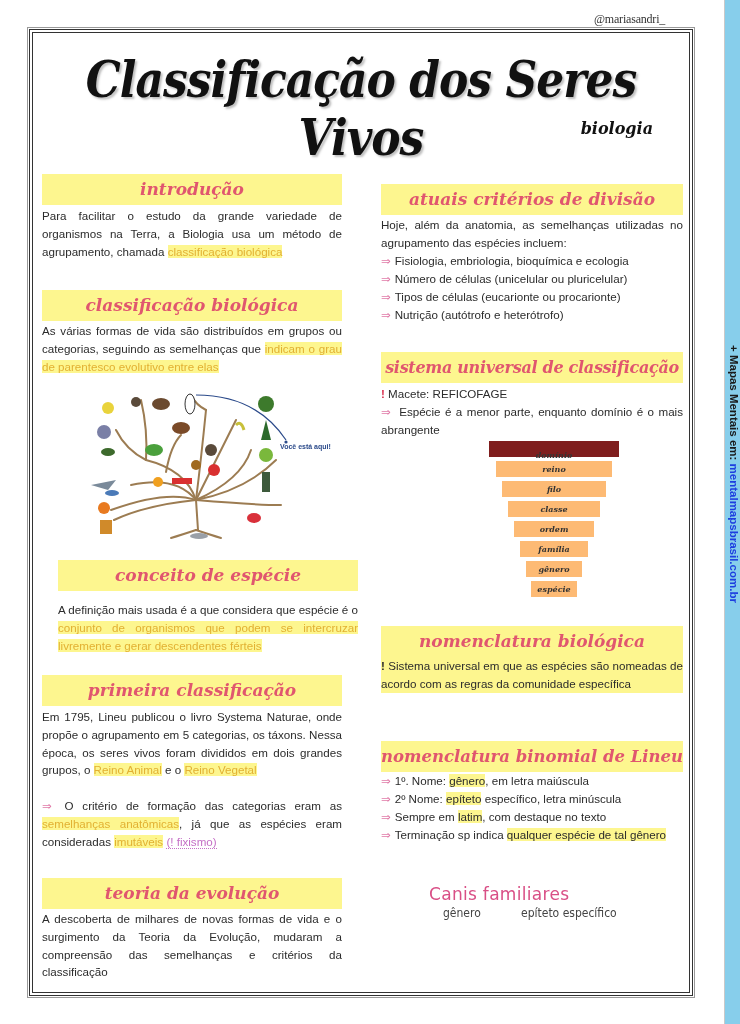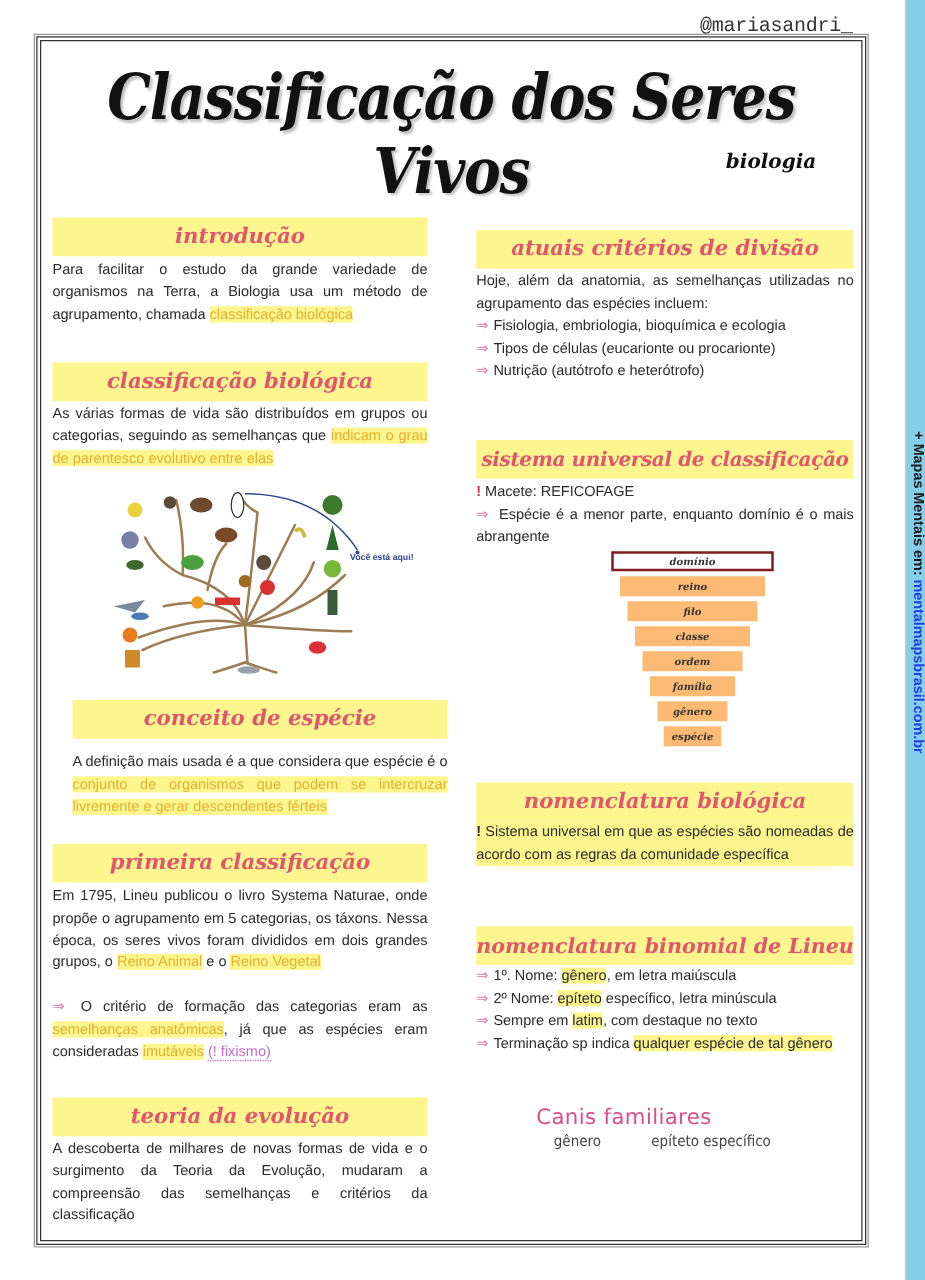--- a/index.html
+++ b/index.html
@@ -5,21 +5,21 @@
   * { box-sizing: border-box; margin: 0; padding: 0; }
   html, body { width: 740px; height: 1024px; overflow: hidden; background: #ffffff; }
   body { position: relative; font-family: "Liberation Sans", sans-serif; color: #2b2b2b; }
 
   .sidebar { position: absolute; left: 724px; top: 0; width: 16px; height: 1024px; background: #87ceeb; border-left: 1px solid #c9c9c9; }
   .sidebar-text { position: absolute; left: 722px; top: 345px; width: 20px; height: 330px; }
   .sidebar-text span.rot { position: absolute; left: 10px; top: 0; transform-origin: 0 0; transform: rotate(90deg) translateY(-8px); white-space: nowrap; font-family: "Liberation Sans", sans-serif; font-weight: bold; font-size: 11.5px; }
   .sidebar-text .dark { color: #1a1a1a; }
   .sidebar-text .link { color: #1e3fe0; }
 
-  .handle { position: absolute; top: 12px; left: 560px; font-family: Liberation Mono, monospace; font-size: 16px; color: #333; letter-spacing: -0.2px; }
+  .handle { position: absolute; top: 12px; left: 594px; font-family: Liberation Serif, serif; font-size: 12px; color: #333; letter-spacing: -0.2px; }
 
   .frame { position: absolute; left: 29px; top: 29px; width: 664px; height: 967px; border: 4px double #333; outline: 1px solid #999; outline-offset: 1px; background: #fff; }
 
   .title { position: absolute; left: 0; right: 0; top: 24px; text-align: center; font-family: "DejaVu Serif", serif; font-style: italic; font-weight: bold; font-size: 44px; letter-spacing: -1px; color: #111; text-shadow: 2px 2px 2px rgba(0,0,0,0.25); transform: scaleY(1.15); }
   .subtitle { position: absolute; right: 36px; top: 86px; font-family: "DejaVu Serif", serif; font-style: italic; font-weight: bold; font-size: 16px; color: #111; }
 
   .section { position: absolute; }
   .section .header { background: #fdf68f; text-align: center; font-family: "DejaVu Serif", serif; font-style: italic; font-weight: bold; color: #e0566f; font-size: 17px; line-height: 31px; height: 31px; white-space: nowrap; }
   .section p { font-family: "Liberation Sans", sans-serif; font-size: 11.6px; line-height: 17.8px; color: #2b2b2b; text-align: justify; text-align-last: left; }
   .hl { background: #fdf68f; color: #e2b032; }
@@ -27,21 +27,21 @@
   .pink { color: #e07aa7; }
   .arrow { color: #e07aa7; margin-right: 4px; }
   .list-item { font-size: 11.6px; line-height: 18px; white-space: nowrap; }
   .dotted { color: #c56fc6; border-bottom: 1px dotted #c56fc6; }
 
   .tree { position: absolute; left: 56px; top: 355px; width: 215px; height: 150px; }
   .tree-label { position: absolute; left: 220px; top: 388px; font-family: "Liberation Sans", sans-serif; font-weight: bold; font-size: 7px; line-height: 8px; color: #2b4a8a; }
 
   .funnel { position: absolute; left: 485px; top: 441px; width: 130px; }
   .funnel .level { margin: 0 auto 4px; height: 16px; background: #fdba74; font-family: "DejaVu Serif", serif; font-style: italic; font-weight: bold; font-size: 8px; line-height: 16px; text-align: center; color: #333; }
-  .funnel .level.top { background: #fff; border: 2px solid #7f1d1d; line-height: 12px; }
+  .funnel .level.top { background: #fff; border: 8px solid #7f1d1d; line-height: 12px; }
 
   .example { position: absolute; left: 429px; top: 884px; }
   .example .name { font-family: "DejaVu Sans", sans-serif; font-size: 17px; color: #d94f86; letter-spacing: 0.3px; }
   .example .labels { position: relative; height: 18px; margin-top: 2px; font-family: "DejaVu Sans Condensed", "DejaVu Sans", sans-serif; font-size: 12px; color: #444; }
   .example .labels span { position: absolute; top: 0; white-space: nowrap; }
 </style>
 </head>
 <body>
 
 <div class="sidebar"></div>
@@ -126,20 +126,21 @@
 <div class="section" style="left:42px; top:878px; width:300px;">
   <div class="header">teoria da evolução</div>
   <p style="margin-top:1px;">A descoberta de milhares de novas formas de vida e o surgimento da Teoria da Evolução, mudaram a compreensão das semelhanças e critérios da classificação</p>
 </div>
 
 <div class="section" style="left:381px; top:184px; width:302px;">
   <div class="header">atuais critérios de divisão</div>
   <p style="margin-top:1px;">Hoje, além da anatomia, as semelhanças utilizadas no agrupamento das espécies incluem:</p>
   <div>
     <div class="list-item"><span class="arrow">⇒</span><span>Fisiologia, embriologia, bioquímica e ecologia</span></div>
+    <div class="list-item"><span class="arrow">⇒</span><span>Número de células (unicelular ou pluricelular)</span></div>
     <div class="list-item"><span class="arrow">⇒</span><span>Tipos de células (eucarionte ou procarionte)</span></div>
     <div class="list-item"><span class="arrow">⇒</span><span>Nutrição (autótrofo e heterótrofo)</span></div>
   </div>
 </div>
 
 <div class="section" style="left:381px; top:352px; width:302px;">
   <div class="header" style="font-size:16px; letter-spacing:-0.3px;">sistema universal de classificação</div>
   <p style="margin-top:2px;" class="pink"><span style="color:#d9304f; font-weight:bold;">!</span> Macete: REFICOFAGE</p>
   <p><span class="arrow">⇒</span><span> Espécie é a menor parte, enquanto domínio é o mais abrangente</span></p>
 </div>

